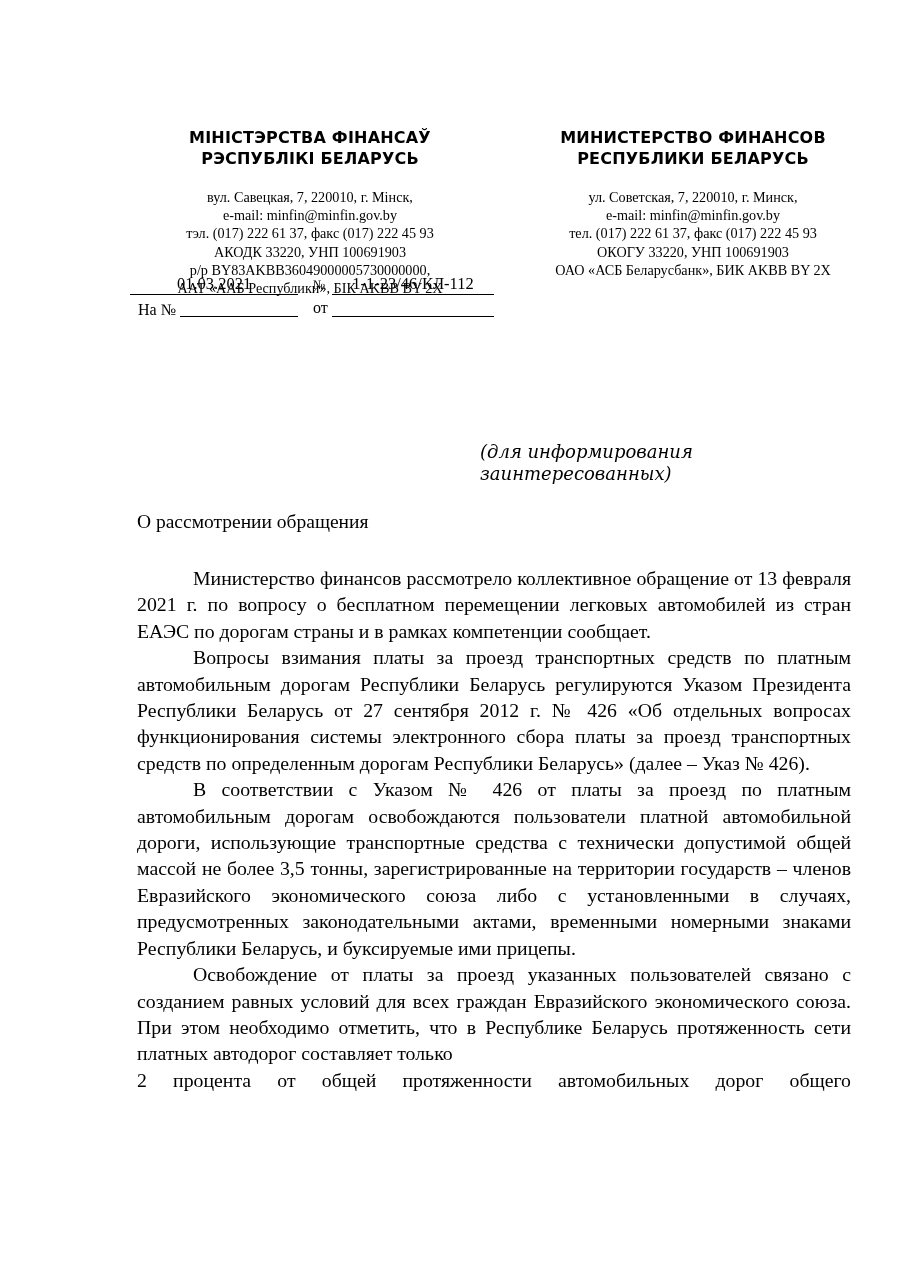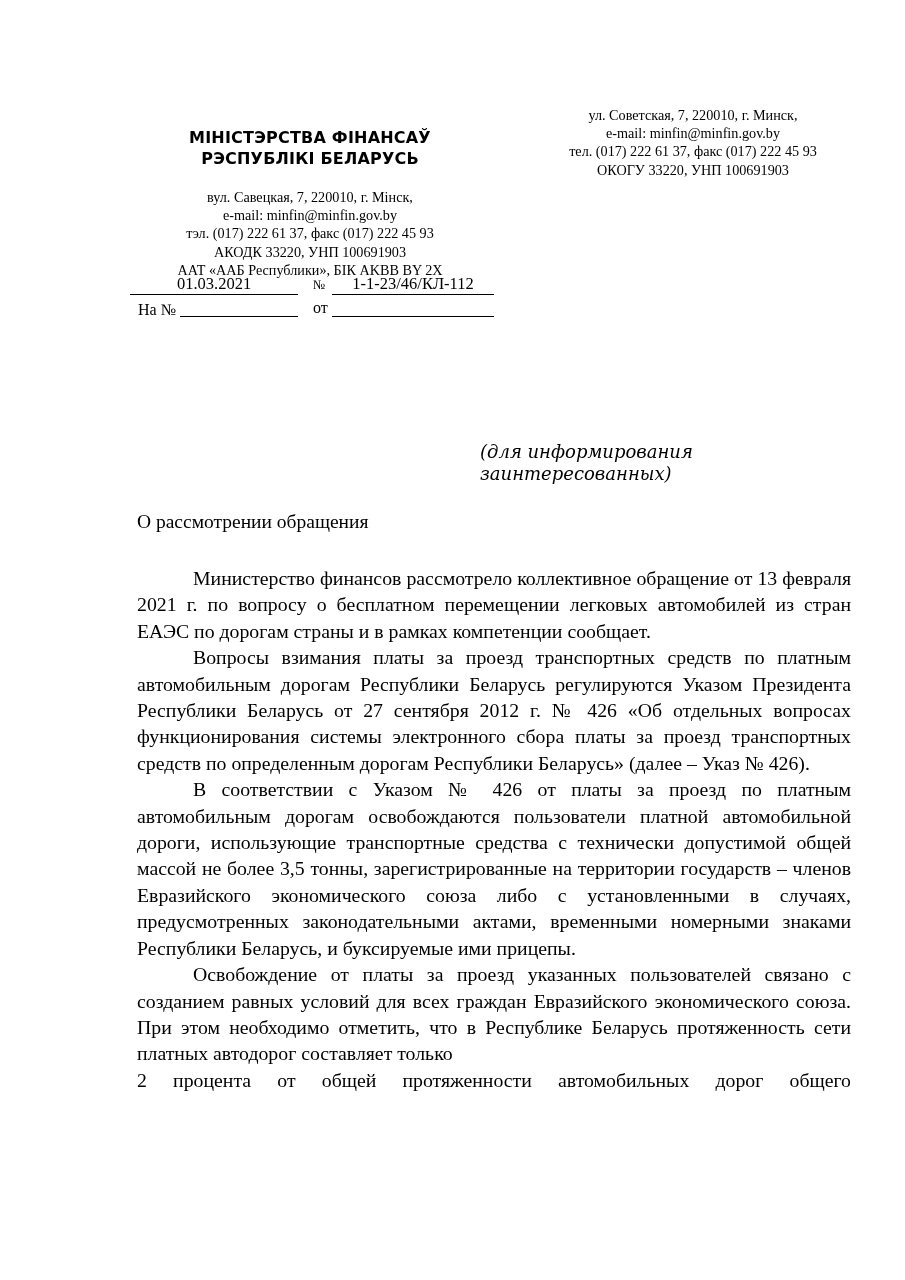--- a/index.html
+++ b/index.html
@@ -24,30 +24,36 @@
 <div class="hdr left">
   <div class="title">
     <div>МІНІСТЭРСТВА ФІНАНСАЎ</div>
     <div>РЭСПУБЛІКІ БЕЛАРУСЬ</div>
   </div>
   <div class="info">
     <div>вул. Савецкая, 7, 220010, г. Мінск,</div>
     <div>e-mail: minfin@minfin.gov.by</div>
     <div>тэл. (017) 222 61 37, факс (017) 222 45 93</div>
     <div>АКОДК 33220, УНП 100691903</div>
+    <div>р/р BY83AKBB36049000005730000000,</div>
     <div>ААТ «ААБ Республики», БІК AKBB BY 2X</div>
   </div>
 </div>
 
 <div class="hdr right">
+  <div class="title">
+    <div>МИНИСТЕРСТВО ФИНАНСОВ</div>
+    <div>РЕСПУБЛИКИ БЕЛАРУСЬ</div>
+  </div>
   <div class="info">
     <div>ул. Советская, 7, 220010, г. Минск,</div>
     <div>e-mail: minfin@minfin.gov.by</div>
     <div>тел. (017) 222 61 37, факс (017) 222 45 93</div>
     <div>ОКОГУ 33220, УНП 100691903</div>
+    <div>ОАО «АСБ Беларусбанк», БИК AKBB BY 2X</div>
   </div>
 </div>
 
 <div>
   <div class="reg" style="left:130px; top:274px; width:168px; text-align:center; font-size:16.5px;">01.03.2021</div>
   <div class="line" style="left:130px; top:294px; width:168px;"></div>
 
   <div class="reg" style="left:313px; top:277px; font-size:13px;">№</div>
   <div class="reg" style="left:332px; top:274px; width:162px; text-align:center; font-size:16.5px;">1-1-23/46/КЛ-112</div>
   <div class="line" style="left:332px; top:294px; width:162px;"></div>

